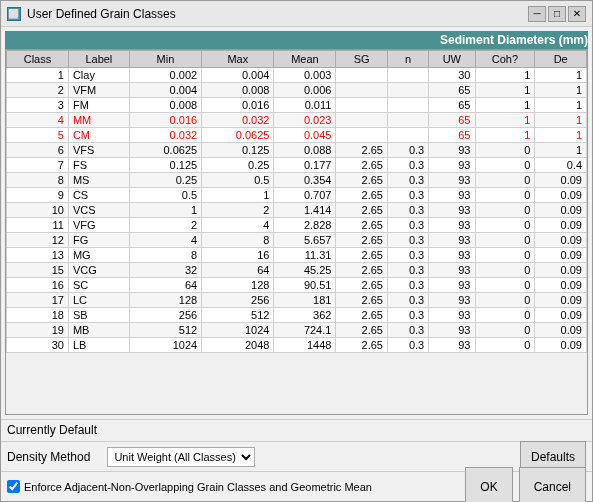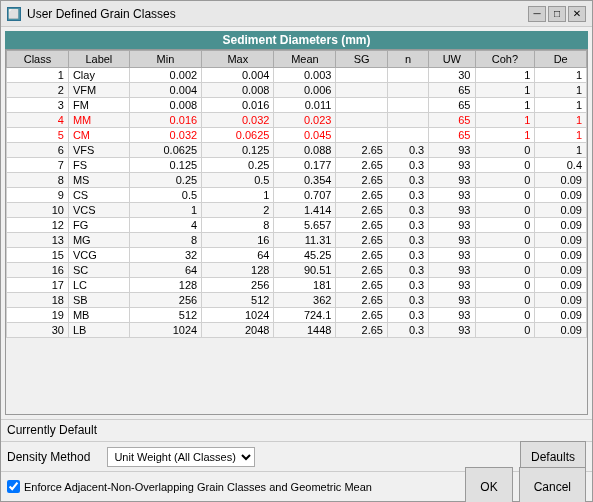--- a/index.html
+++ b/index.html
@@ -62,21 +62,21 @@
     .content-area {
       flex: 1;
       display: flex;
       flex-direction: column;
       overflow: hidden;
       padding: 4px;
     }
     .header-label {
       background: #4a9090;
       color: white;
-      text-align: center;
+      text-align: right;
       padding: 2px 0;
       margin-bottom: 0;
       font-size: 12px;
       font-weight: bold;
     }
     .table-container {
       flex: 1;
       overflow-y: auto;
       overflow-x: auto;
       border: 1px solid #999;
@@ -326,20 +326,32 @@
               <td>1</td>
               <td>2</td>
               <td>1.414</td>
               <td>2.65</td>
               <td>0.3</td>
               <td>93</td>
               <td>0</td>
               <td>0.09</td>
             </tr>
             <tr>
+              <td class="class-col">11</td>
+              <td class="label-col">VFG</td>
+              <td>2</td>
+              <td>4</td>
+              <td>2.828</td>
+              <td>2.65</td>
+              <td>0.3</td>
+              <td>93</td>
+              <td>0</td>
+              <td>0.09</td>
+            </tr>
+            <tr>
               <td class="class-col">12</td>
               <td class="label-col">FG</td>
               <td>4</td>
               <td>8</td>
               <td>5.657</td>
               <td>2.65</td>
               <td>0.3</td>
               <td>93</td>
               <td>0</td>
               <td>0.09</td>

